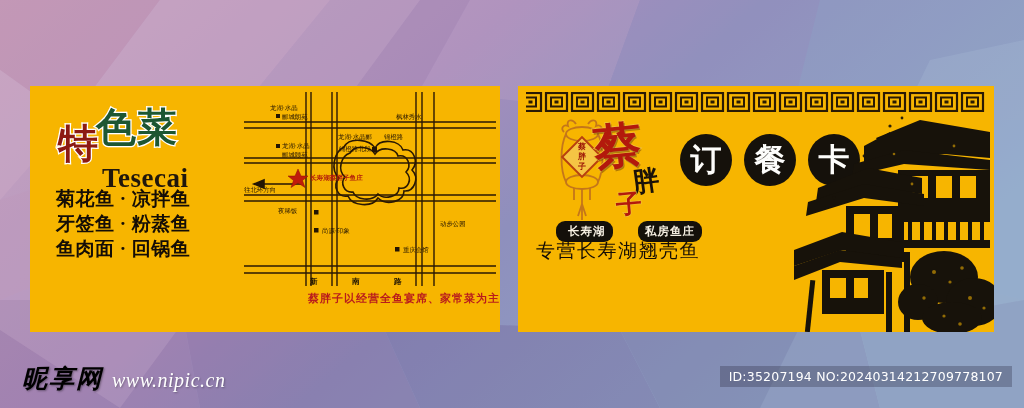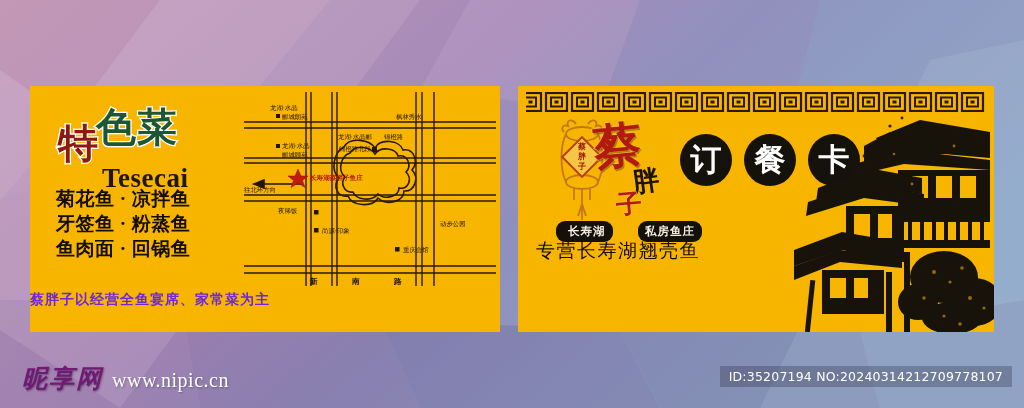--- a/index.html
+++ b/index.html
@@ -43,23 +43,23 @@
     color:#20170c;
     margin-top:17px;
   }
   #dish-list{position:absolute;left:26px;top:100px;width:200px;}
   .dish-row{
     font-family:"Liberation Serif","DejaVu Serif",serif;
     font-weight:bold;font-size:19px;line-height:25px;color:#140d06;
     white-space:nowrap;letter-spacing:0.5px;
   }
   #left-footer{
-    position:absolute;left:0;right:0;top:205px;text-align:left;
-    font-family:"Liberation Serif","DejaVu Serif",serif;
-    font-weight:bold;font-size:14px;color:#6d28d9;letter-spacing:1px;
+    position:absolute;left:0;right:0;top:205px;text-align:right;
+    font-family:"Liberation Serif","DejaVu Serif",serif;
+    font-weight:bold;font-size:11px;color:#b91c1c;letter-spacing:1px;
   }
 
   
   #map-wrap{position:absolute;left:214px;top:6px;width:252px;height:194px;text-align:right;}
   #map-wrap svg{display:block;}
   .mlbl{font-family:"DejaVu Sans",sans-serif;font-size:6.4px;fill:#241503;}
   .mlbl-b{font-family:"DejaVu Sans",sans-serif;font-size:7.6px;fill:#1a1003;font-weight:bold;}
   .mlbl-r{font-family:"DejaVu Sans",sans-serif;font-size:6.6px;fill:#b01a0c;font-weight:bold;}
   .mroad{stroke:#2a1803;fill:none;}
   .mpond{stroke:#2a1803;fill:none;stroke-width:1.6;}
@@ -108,25 +108,25 @@
     position:absolute;left:18px;top:152px;
     font-family:"Liberation Serif","DejaVu Serif",serif;font-weight:normal;
     font-size:19px;color:#140d05;letter-spacing:1.5px;white-space:nowrap;
   }
   #building{position:absolute;right:0;top:16px;width:200px;height:230px;overflow:hidden;}
 
   
   #wm-left{position:absolute;left:22px;top:362px;display:flex;align-items:baseline;gap:9px;}
   #wm-logo{
     font-family:Liberation Sans, sans-serif;font-weight:bold;
-    font-size:25px;color:#701a75;letter-spacing:2px;font-style:italic;
+    font-size:25px;color:#000000;letter-spacing:2px;font-style:italic;
     text-shadow:1px 1px 2px rgba(0,0,0,.35);
   }
   #wm-url{
-    font-family:"Liberation Serif","DejaVu Serif",serif;
+    font-family:"Liberation Serif","DejaVu Serif",serif;font-style:italic;
     font-size:20px;color:#ffffff;letter-spacing:0.5px;
     text-shadow:1px 1px 2px rgba(0,0,0,.3);
   }
   #wm-id{
     position:absolute;right:12px;top:366px;
     background:rgba(40,40,60,.30);
     padding:3px 9px;
     font-family:"DejaVu Sans",sans-serif;font-size:12.5px;color:#ffffff;
     letter-spacing:0.2px;white-space:nowrap;
   }

